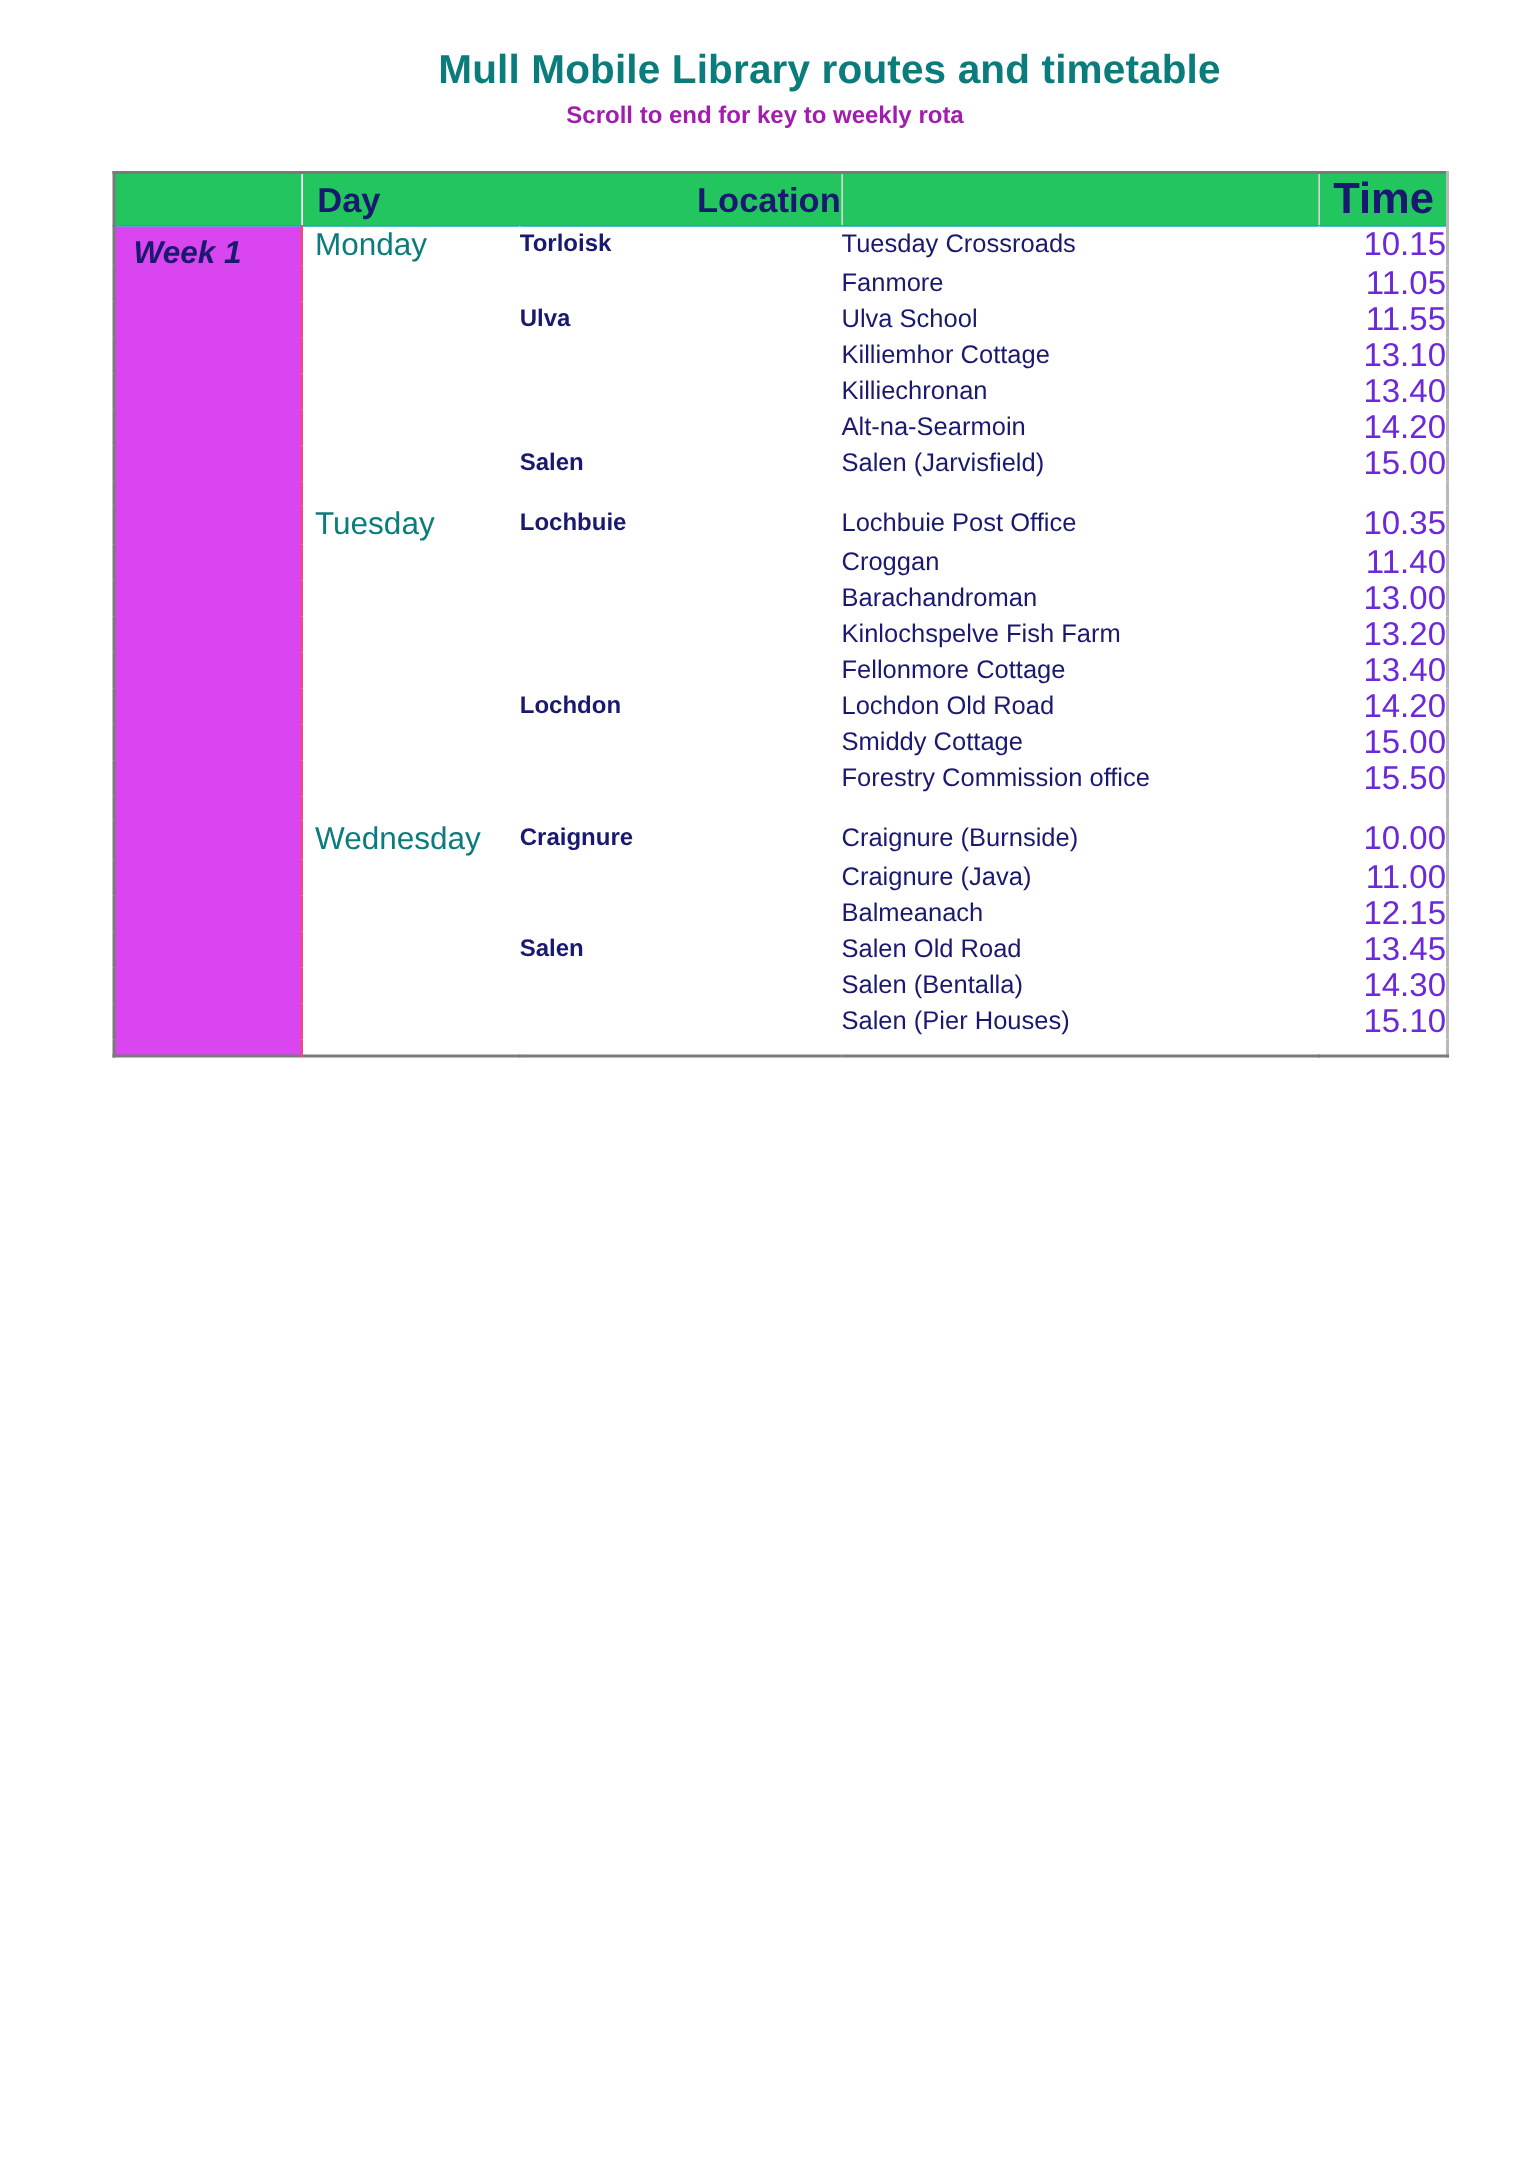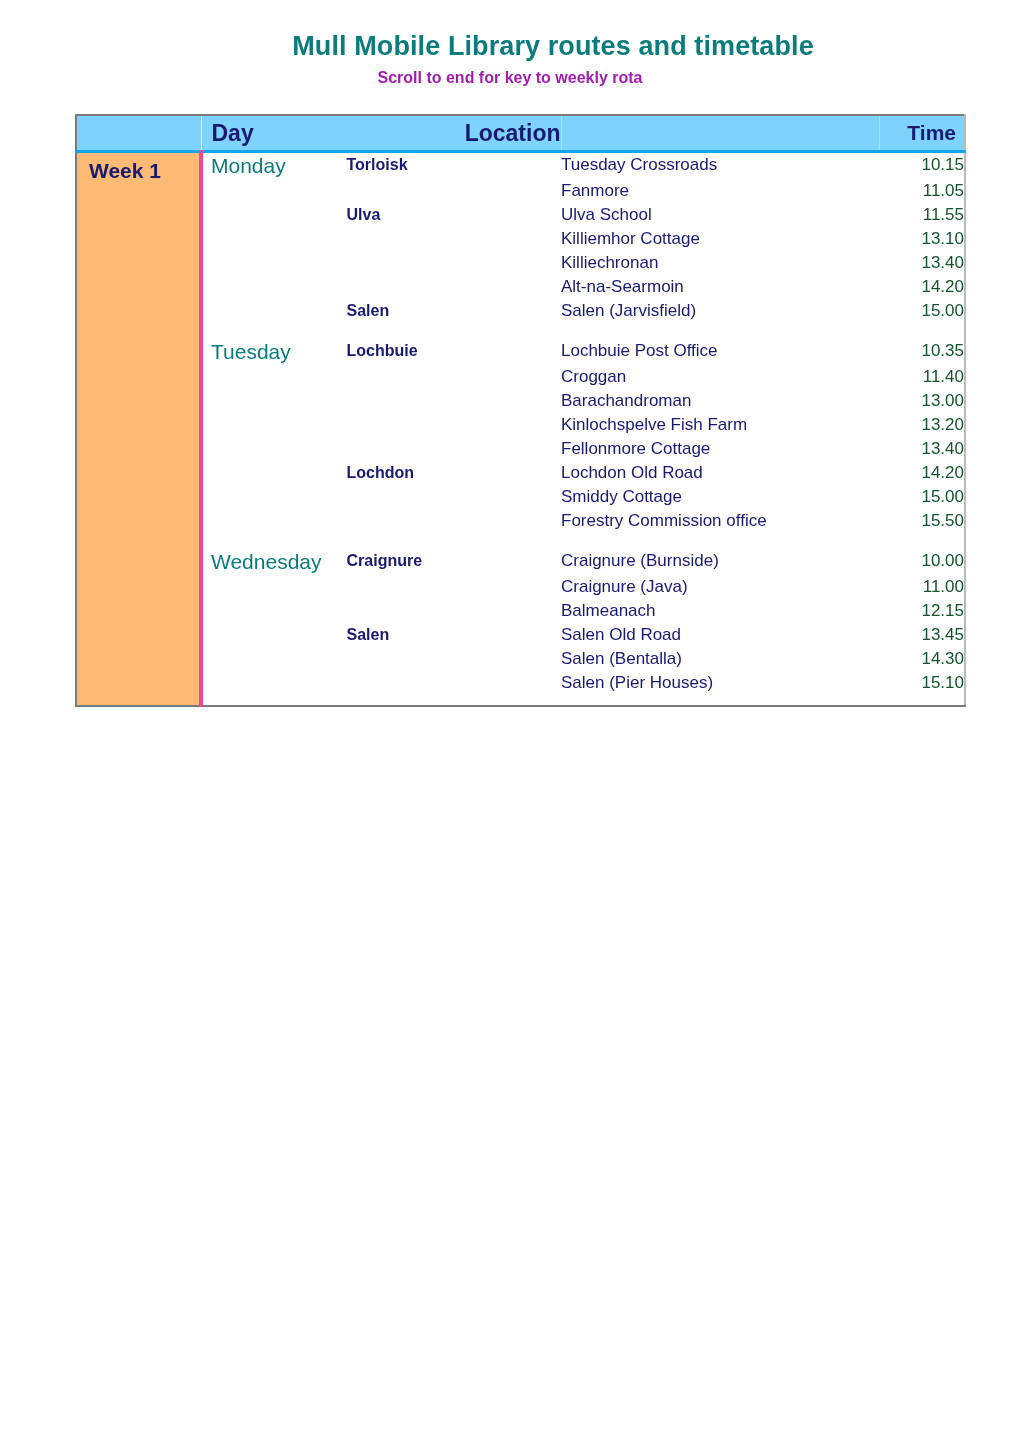--- a/index.html
+++ b/index.html
@@ -73,23 +73,23 @@
 
   
   col.c-week  { width: 125px; }
   col.c-day   { width: 145px; }
   col.c-loc   { width: 215px; }
   col.c-stop  { width: 318px; }
   col.c-time  { width: 86px; }
 
   
   tr.head-row > th {
-    background: #7dd3fc;
+    background: #22c55e;
     height: 34px;
-    border-bottom: 3px solid #0ea5e9;
+    border-bottom: 1px solid #0ea5e9;
   }
   th.h-week {
     border-right: 1px solid #ffffff;
   }
   th.h-day {
     color: #191970;
     font-size: 23px;
     font-weight: bold;
     text-align: left;
     padding-left: 10px !important;
@@ -101,33 +101,34 @@
     font-weight: bold;
     text-align: right;
     padding-left: 8px !important;
     line-height: 34px;
   }
   th.h-blank {
     border-left: 1px solid #d2d2d2;
   }
   th.h-time {
     color: #191970;
-    font-size: 21px;
+    font-size: 29px;
     font-weight: bold;
     text-align: right;
     padding-right: 8px !important;
     line-height: 34px;
     border-left: 1px solid #d2d2d2;
   }
 
   
   td.week-cell {
-    background: #fdba74;
-    border-right: 4px solid #ec4899;
+    background: #d946ef;
+    border-right: 2px solid #ec4899;
     vertical-align: top;
+    font-style: italic;
   }
   .week-label {
     color: #191970;
     font-size: 21px;
     font-weight: bold;
     padding: 6px 0 0 12px;
     white-space: nowrap;
   }
 
   
@@ -159,22 +160,22 @@
     color: #191970;
     font-size: 17px;
     font-weight: normal;
     padding-left: 8px;
     line-height: 24px;
     white-space: nowrap;
   }
 
   
   td.time-cell {
-    color: #14532d;
-    font-size: 17px;
+    color: #6d28d9;
+    font-size: 22px;
     font-weight: normal;
     text-align: right;
     padding-right: 10px;
     line-height: 24px;
     border-left: 1px solid #ffffff;
     white-space: nowrap;
   }
 
   tr.stop-row > td { height: 24px; }
   tr.first-stop-row > td { height: 22px; }

